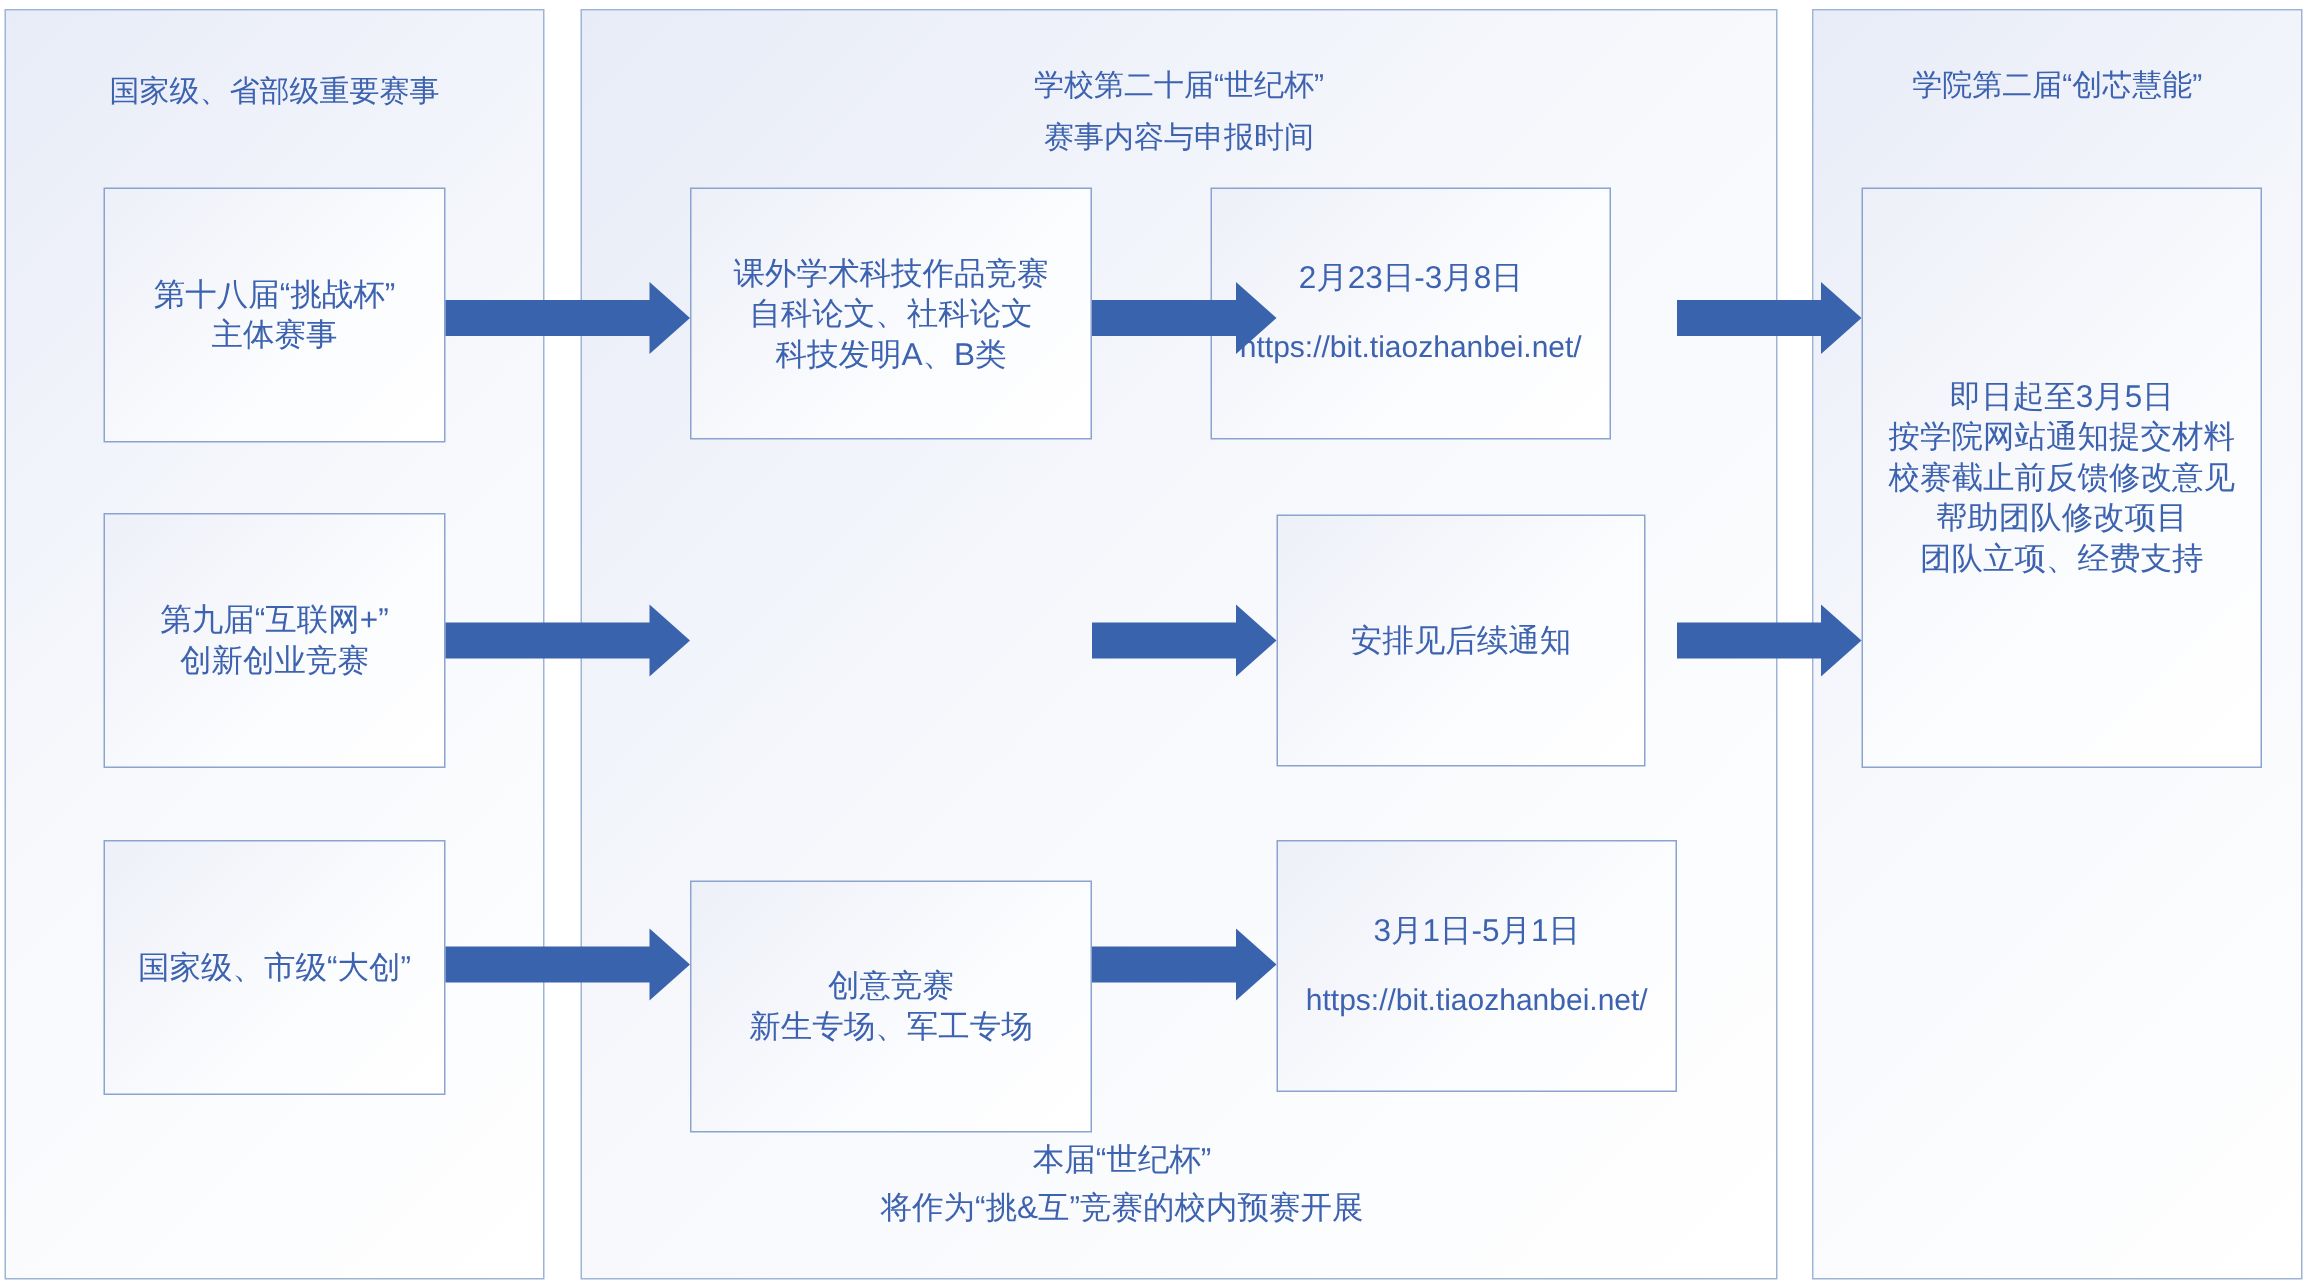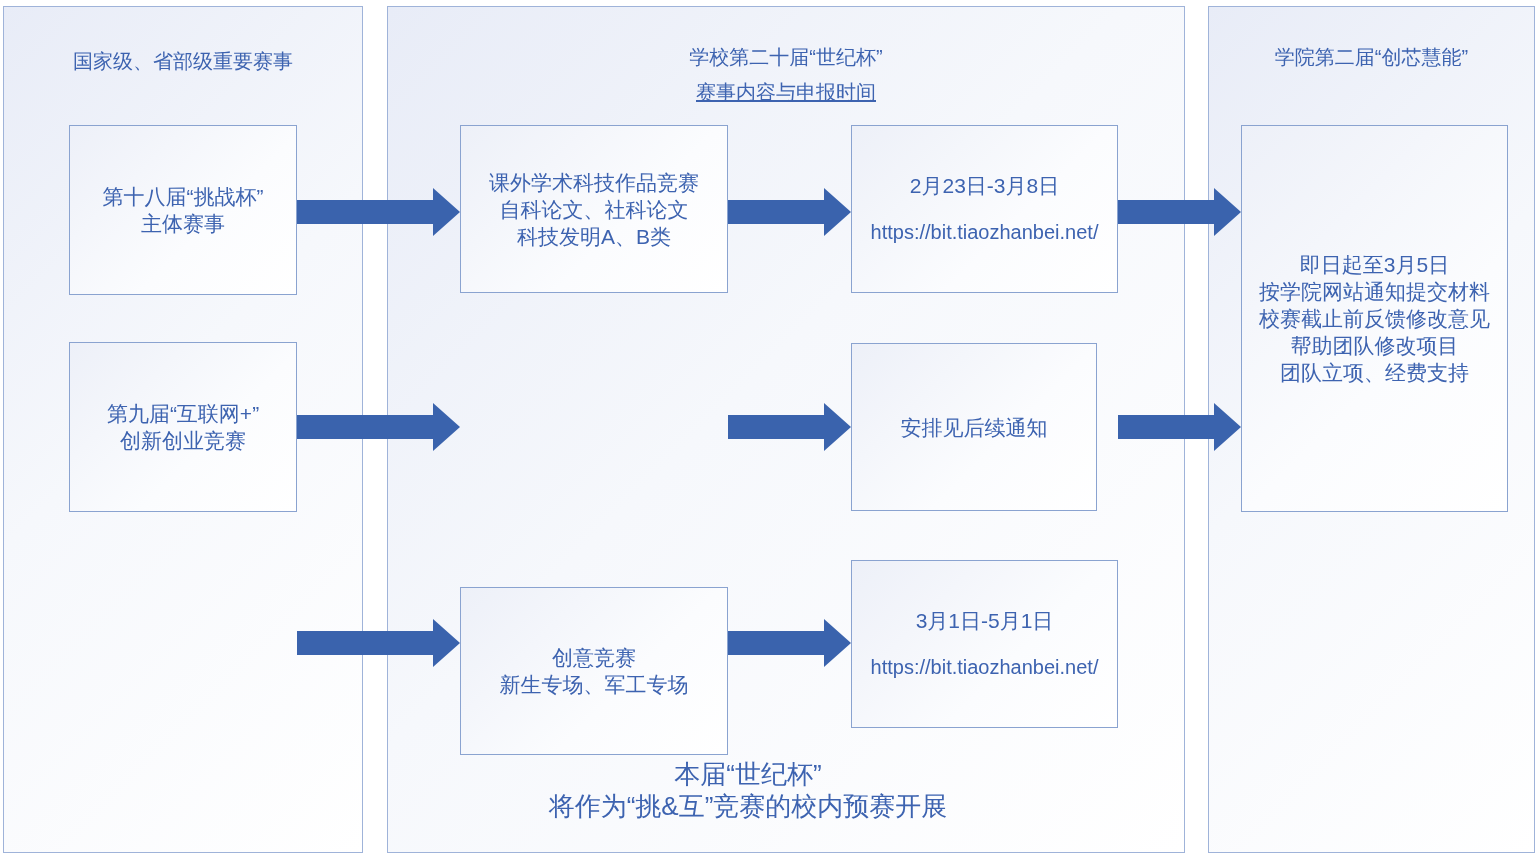--- a/index.html
+++ b/index.html
@@ -28,21 +28,21 @@
     position:absolute;box-sizing:border-box;
     border:1.4px solid var(--node-border);
     background:linear-gradient(135deg,#edf0f8 0%,#fbfcfe 60%,#ffffff 100%);
     display:flex;flex-direction:column;align-items:center;justify-content:center;
     text-align:center;color:var(--text);
   }
   .node p{margin:0;font-size:21px;line-height:27px;}
   .node p.url{font-size:20px;margin-top:20px;}
   .note{
     position:absolute;text-align:center;color:var(--text);
-    font-size:26px;line-height:32px;
+    font-size:21px;line-height:32px;
   }
   .note p{margin:0;}
   .arrow{position:absolute;height:48px;}
   .arrow-shaft{
     position:absolute;left:0;right:26px;top:12px;bottom:12px;
     background:var(--arrow);
   }
   .arrow-head{
     position:absolute;right:0;top:0;width:0;height:0;
     border-top:24px solid transparent;
@@ -54,47 +54,50 @@
 <body>
 
 <div class="canvas">
 
   <div class="panel" style="left:3px;top:6px;width:360px;height:847px;">
     <p class="panel-title" style="top:36px;">国家级、省部级重要赛事</p>
   </div>
 
   <div class="panel" style="left:387px;top:6px;width:798px;height:847px;">
     <p class="panel-title" style="top:32px;">学校第二十届“世纪杯”</p>
-    <p class="panel-title" style="top:67px;text-decoration:underline;">赛事内容与申报时间</p>
+    <p class="panel-title" style="top:67px;">赛事内容与申报时间</p>
   </div>
 
   <div class="panel" style="left:1208px;top:6px;width:327px;height:847px;">
     <p class="panel-title" style="top:32px;">学院第二届“创芯慧能”</p>
   </div>
 
   <div class="node" style="left:69px;top:125px;width:228px;height:170px;">
     <p>第十八届“挑战杯”</p>
     <p>主体赛事</p>
   </div>
   <div class="node" style="left:69px;top:342px;width:228px;height:170px;">
     <p>第九届“互联网+”</p>
     <p>创新创业竞赛</p>
   </div>
+  <div class="node" style="left:69px;top:560px;width:228px;height:170px;">
+    <p>国家级、市级“大创”</p>
+  </div>
 
   <div class="node" style="left:460px;top:125px;width:268px;height:168px;">
     <p>课外学术科技作品竞赛</p>
     <p>自科论文、社科论文</p>
     <p>科技发明A、B类</p>
   </div>
   <div class="node" style="left:460px;top:560px;width:268px;height:168px;margin-top:27px;">
     <p>创意竞赛</p>
     <p>新生专场、军工专场</p>
   </div>
 
-  <div class="node" style="left:851px;top:125px;width:267px;height:168px;">
+  <div class="node" style="left:807px;top:125px;width:267px;height:168px;">
     <p>2月23日-3月8日</p>
     <p class="url">https://bit.tiaozhanbei.net/</p>
   </div>
   <div class="node" style="left:851px;top:343px;width:246px;height:168px;">
     <p>安排见后续通知</p>
   </div>
   <div class="node" style="left:851px;top:560px;width:267px;height:168px;">
     <p>3月1日-5月1日</p>
     <p class="url">https://bit.tiaozhanbei.net/</p>
   </div>

